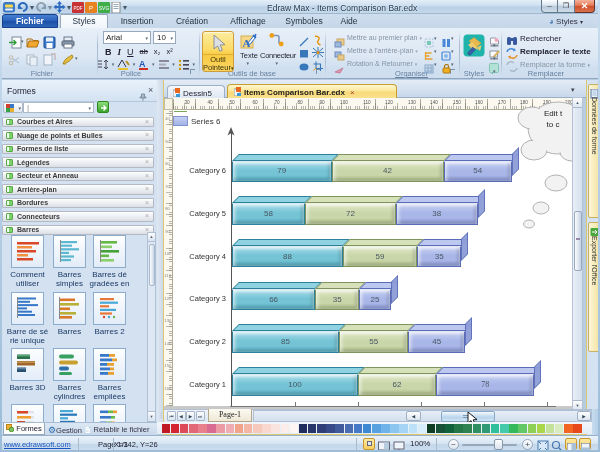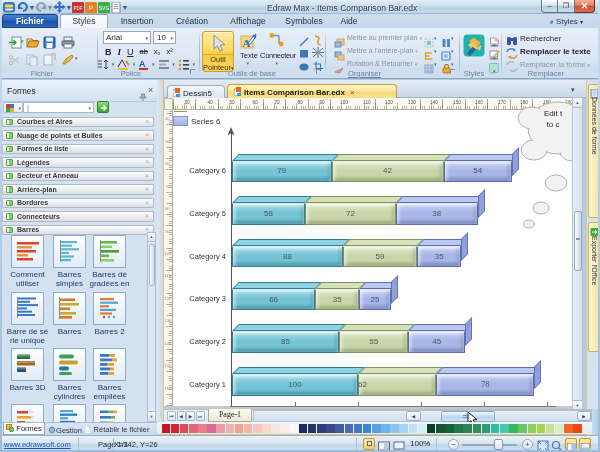--- a/index.html
+++ b/index.html
@@ -61,21 +61,21 @@
 <div style="position:absolute;left:549px;top:16.5px;font-size:8px;color:#334;"><span style="color:#5588bb;">◕</span> Styles <span style="font-size:6px;">▾</span></div>
 <div style="position:absolute;left:0;top:28px;width:600px;height:51px;background:linear-gradient(180deg,#e7eff8 0%,#dde8f4 55%,#d0dff0 80%,#cfdeef 100%);border-bottom:1px solid #8ea6c1;"></div>
 <div style="position:absolute;left:97px;top:31px;width:1px;height:45px;background:linear-gradient(180deg,rgba(255,255,255,0),#aabdd4 30%,#aabdd4 70%,rgba(255,255,255,0));"></div>
 <div style="position:absolute;left:199px;top:31px;width:1px;height:45px;background:linear-gradient(180deg,rgba(255,255,255,0),#aabdd4 30%,#aabdd4 70%,rgba(255,255,255,0));"></div>
 <div style="position:absolute;left:325px;top:31px;width:1px;height:45px;background:linear-gradient(180deg,rgba(255,255,255,0),#aabdd4 30%,#aabdd4 70%,rgba(255,255,255,0));"></div>
 <div style="position:absolute;left:459px;top:31px;width:1px;height:45px;background:linear-gradient(180deg,rgba(255,255,255,0),#aabdd4 30%,#aabdd4 70%,rgba(255,255,255,0));"></div>
 <div style="position:absolute;left:501px;top:31px;width:1px;height:45px;background:linear-gradient(180deg,rgba(255,255,255,0),#aabdd4 30%,#aabdd4 70%,rgba(255,255,255,0));"></div>
 <div style="position:absolute;left:2px;top:69px;width:80px;text-align:center;font-size:7.5px;color:#68829e;">Fichier</div>
 <div style="position:absolute;left:91px;top:69px;width:80px;text-align:center;font-size:7.5px;color:#68829e;">Police</div>
 <div style="position:absolute;left:212px;top:69px;width:80px;text-align:center;font-size:7.5px;color:#68829e;">Outils de base</div>
-<div style="position:absolute;left:348px;top:69px;width:80px;text-align:left;font-size:7.5px;color:#68829e;text-decoration:underline;">Organiser</div>
+<div style="position:absolute;left:348px;top:69px;width:80px;text-align:right;font-size:7.5px;color:#68829e;text-decoration:underline;">Organiser</div>
 <div style="position:absolute;left:434px;top:69px;width:80px;text-align:center;font-size:7.5px;color:#68829e;">Styles</div>
 <div style="position:absolute;left:506px;top:69px;width:80px;text-align:center;font-size:7.5px;color:#68829e;">Remplacer</div>
 <div style="position:absolute;left:190px;top:69px;width:5px;height:5px;border-left:1px solid #7a92ac;border-top:1px solid #7a92ac;"></div>
 <div style="position:absolute;left:316px;top:69px;width:5px;height:5px;border-left:1px solid #7a92ac;border-top:1px solid #7a92ac;"></div>
 <div style="position:absolute;left:450px;top:69px;width:5px;height:5px;border-left:1px solid #7a92ac;border-top:1px solid #7a92ac;"></div>
 <div style="position:absolute;left:492px;top:69px;width:5px;height:5px;border-left:1px solid #7a92ac;border-top:1px solid #7a92ac;"></div>
 <div style="position:absolute;left:8px;top:35px;width:15px;height:14px;"><svg width="14" height="13">
       <rect x="4" y="1" width="9" height="11" fill="#fff" stroke="#789"></rect>
       <path d="M1 6.5 L8 6.5 M5.5 4 L8 6.5 L5.5 9" stroke="#2d9e3a" stroke-width="1.4" fill="none"></path>
     </svg></div>
@@ -626,21 +626,21 @@
 <div style="position:absolute;left:408.4px;top:324.4px;width:56.7px;height:7.0px;background:#bcc8ef;border:1px solid #5a6cb8;transform:skewX(-45deg);transform-origin:0 100%;"></div>
 <div style="position:absolute;left:408.4px;top:331.4px;width:56.7px;height:21.5px;background:linear-gradient(180deg,#c6d0f2 0%,#a9b6e8 45%,#a9b6e8 70%,#8e9dd8 100%);border:1px solid #5a6cb8;border-top:1px solid rgba(255,255,255,.75);box-shadow:inset 0 2px 3px rgba(255,255,255,.6), inset 3px 0 3px rgba(255,255,255,.35), inset -3px -3px 3px rgba(0,0,0,.14);"></div>
 <div style="position:absolute;left:408.4px;top:337.3px;width:56.7px;text-align:center;font-size:8px;color:#4a5763;">45</div>
 <div style="position:absolute;left:465.1px;top:324.4px;width:7.0px;height:21.5px;background:#8e9dd8;border:1px solid #5a6cb8;transform:skewY(-45deg);transform-origin:0 0;opacity:.95;"></div>
 <div style="position:absolute;left:156.0px;top:379.9px;width:70px;text-align:right;font-size:7.5px;color:#333;">Category 1</div>
 <div style="position:absolute;left:232.0px;top:367.1px;width:126.0px;height:7.0px;background:#8fd2e2;border:1px solid #2e7f99;transform:skewX(-45deg);transform-origin:0 100%;"></div>
 <div style="position:absolute;left:232.0px;top:374.1px;width:126.0px;height:21.5px;background:linear-gradient(180deg,#a6dbe8 0%,#74c4d6 45%,#74c4d6 70%,#56aec4 100%);border:1px solid #2e7f99;border-top:1px solid rgba(255,255,255,.75);box-shadow:inset 0 2px 3px rgba(255,255,255,.6), inset 3px 0 3px rgba(255,255,255,.35), inset -3px -3px 3px rgba(0,0,0,.14);"></div>
 <div style="position:absolute;left:232.0px;top:380.1px;width:126.0px;text-align:center;font-size:8px;color:#4a5763;">100</div>
 <div style="position:absolute;left:358.0px;top:367.1px;width:78.1px;height:7.0px;background:#d6e1ba;border:1px solid #7f935d;transform:skewX(-45deg);transform-origin:0 100%;"></div>
 <div style="position:absolute;left:358.0px;top:374.1px;width:78.1px;height:21.5px;background:linear-gradient(180deg,#dfe7c6 0%,#c9d6a9 45%,#c9d6a9 70%,#b4c48e 100%);border:1px solid #7f935d;border-top:1px solid rgba(255,255,255,.75);box-shadow:inset 0 2px 3px rgba(255,255,255,.6), inset 3px 0 3px rgba(255,255,255,.35), inset -3px -3px 3px rgba(0,0,0,.14);"></div>
-<div style="position:absolute;left:358.0px;top:380.1px;width:78.1px;text-align:left;font-size:8px;color:#4a5763;">62</div>
+<div style="position:absolute;left:358.0px;top:380.1px;width:78.1px;text-align:center;font-size:8px;color:#4a5763;">62</div>
 <div style="position:absolute;left:436.1px;top:367.1px;width:98.3px;height:7.0px;background:#bcc8ef;border:1px solid #5a6cb8;transform:skewX(-45deg);transform-origin:0 100%;"></div>
 <div style="position:absolute;left:436.1px;top:374.1px;width:98.3px;height:21.5px;background:linear-gradient(180deg,#c6d0f2 0%,#a9b6e8 45%,#a9b6e8 70%,#8e9dd8 100%);border:1px solid #5a6cb8;border-top:1px solid rgba(255,255,255,.75);box-shadow:inset 0 2px 3px rgba(255,255,255,.6), inset 3px 0 3px rgba(255,255,255,.35), inset -3px -3px 3px rgba(0,0,0,.14);"></div>
 <div style="position:absolute;left:436.1px;top:380.1px;width:98.3px;text-align:center;font-size:8px;color:#4a5763;font-family:Liberation Serif, serif;">78</div>
 <div style="position:absolute;left:534.4px;top:367.1px;width:7.0px;height:21.5px;background:#8e9dd8;border:1px solid #5a6cb8;transform:skewY(-45deg);transform-origin:0 0;opacity:.95;"></div>
 <svg width="80" height="150" viewBox="0 0 80 150" style="position:absolute;left:500px;top:96px;">
 <g fill="#f2f2f2" stroke="#b2b2b2" stroke-width="1">
 <ellipse cx="58" cy="32" rx="30" ry="26"></ellipse>
 <ellipse cx="32" cy="22" rx="14" ry="11"></ellipse>
 <ellipse cx="34" cy="54" rx="13" ry="10"></ellipse>
 <ellipse cx="72" cy="56" rx="12" ry="9"></ellipse>

